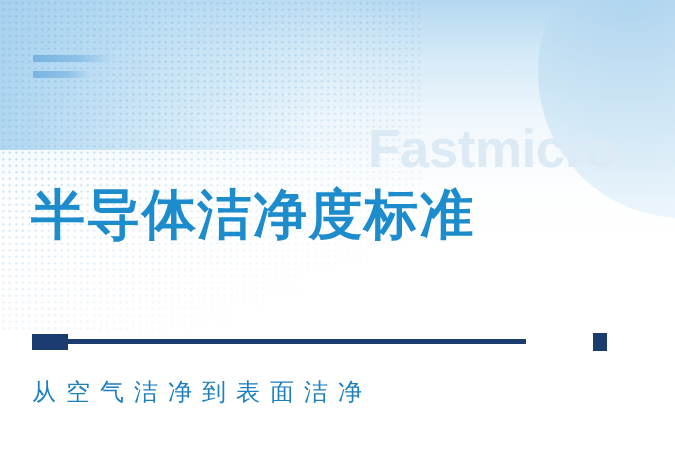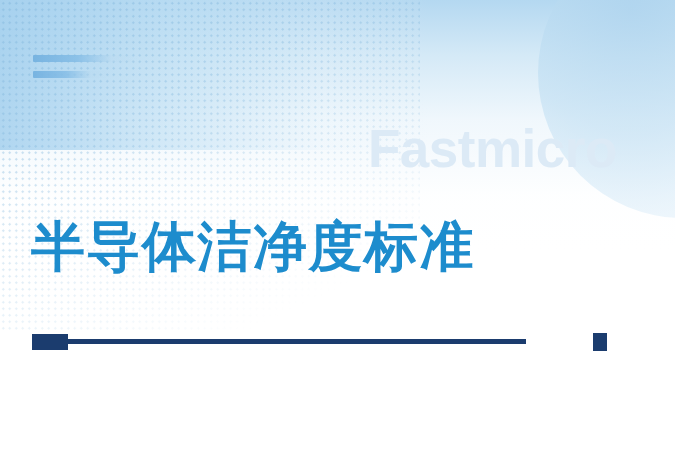--- a/index.html
+++ b/index.html
@@ -128,21 +128,20 @@
   .headline {
     position: absolute;
     left: 31px;
     top: 176px;
     color: #1d8ccd;
     font-size: 54px;
     font-weight: 700;
     line-height: 76px;
     letter-spacing: 1.5px;
     white-space: nowrap;
-    margin-top: 32px;
   }
   .headline .hl-line { display: block; }
 
   
   .divider {
     position: absolute;
     left: 32px;
     top: 333px;
     width: 575px;
     height: 18px;
@@ -199,14 +198,15 @@
   <div class="headline">
     <span class="hl-line">半导体洁净度标准</span>
   </div>
 
   <div class="divider">
     <div class="dv-block"></div>
     <div class="dv-line"></div>
     <div class="dv-dash"></div>
   </div>
 
+  <div class="subtitle">从空气洁净到表面洁净</div>
 
 </div>
 
 </body></html>

